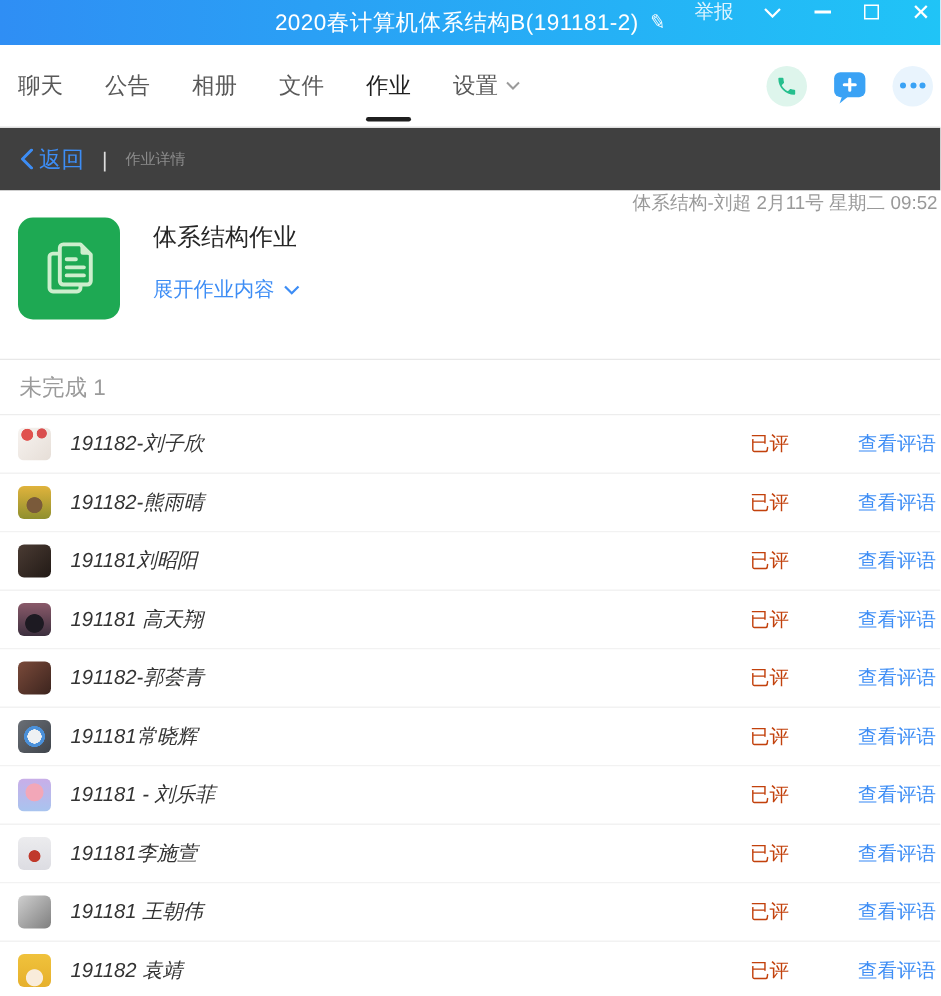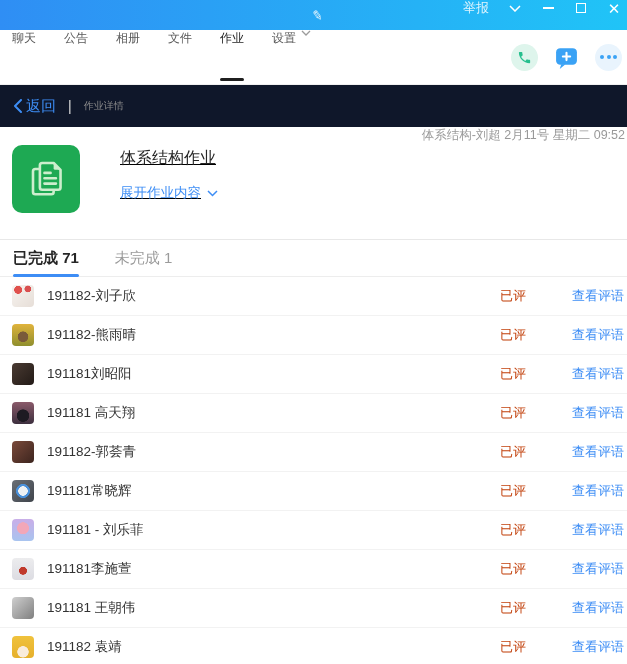--- a/index.html
+++ b/index.html
@@ -16,71 +16,72 @@
   .report-label { color:rgba(255,255,255,.85); font-size:13px; }
   .wc-glyph { display:flex; align-items:center; justify-content:center; width:14px; height:14px; cursor:default; }
   .chev-dn svg, .chev { display:block; }
   .min-bar { width:11px; height:2px; background:#fff; }
   .max-box { width:10px; height:10px; border:1.6px solid #fff; }
   .close-x { color:#fff; font-size:15px; line-height:1; }
 
   
   .nav { position:relative; height:55px; display:flex; align-items:center;
     padding:0 12px; border-bottom:1px solid #f0f0f0; background:#fff; }
-  .nav-tab { position:relative; font-size:12px; color:#595959; margin-right:28px;
-    height:55px; display:flex; align-items:flex-start; cursor:pointer; }
+  .nav-tab { position:relative; font-size:15px; color:#595959; margin-right:28px;
+    height:55px; display:flex; align-items:center; cursor:pointer; }
   .nav-tab.active { color:#1f1f1f; font-weight:normal; }
   .nav-tab.active::after { content:""; position:absolute; left:0; right:0; bottom:4px;
     height:3px; background:#1f1f1f; border-radius:2px; }
   .nav-tab .dd { margin-left:5px; display:flex; }
   .nav-icons { margin-left:auto; display:flex; align-items:center; gap:15px; margin-right:-7px; }
   .circle-icon { width:27px; height:27px; border-radius:50%;
     display:flex; align-items:center; justify-content:center; flex:0 0 auto; }
   .phone-bg { background:#def5ec; }
   .more-bg  { background:#e9f4fd; }
   .dots { display:flex; gap:2.5px; }
   .dots i { width:4px; height:4px; border-radius:50%; background:#3aa2f5; }
 
   
-  .breadcrumb { height:42px; display:flex; align-items:center; padding:0 13px; background:#0f172a; }
+  .breadcrumb { height:42px; display:flex; align-items:center; padding:0 13px; background:#404040; }
   .back-link { display:flex; align-items:center; gap:4px; color:#3d8df5; font-size:15px; cursor:pointer; }
   .bc-divider { color:#ddd; font-size:14px; margin:0 12px; }
   .bc-title { color:#8c8c8c; font-size:10px; }
 
   
   .assignment { position:relative; padding:18px 12px 26px; display:flex; background:#fff; }
   .doc-icon { width:68px; height:68px; border-radius:10px; background:#1ea953;
     display:flex; align-items:center; justify-content:center; flex:0 0 auto; }
-  .assign-info { margin-left:40px; padding-top:3px;text-decoration:underline; }
+  .assign-info { margin-left:22px; padding-top:3px; }
   .assign-title { font-size:16px; color:#262626; }
   .expand-link { margin-top:15px; display:flex; align-items:center; gap:6px;
     color:#3d8df5; font-size:13.5px; cursor:pointer; }
   .assign-meta { position:absolute; right:2px; top:0; color:#999; font-size:12.5px; }
 
   
   .status-tabs { height:38px; display:flex; align-items:center; gap:36px; padding:0 13px;
     border-top:1px solid #e8e8e8; border-bottom:1px solid #ededed; background:#fff; }
   .stab { position:relative; height:38px; display:flex; align-items:center; font-size:15px; cursor:pointer; }
   .stab.active { color:#262626; font-weight:bold; }
   .stab.active::after { content:""; position:absolute; left:0; right:0; bottom:0;
     height:3px; background:#3d8df5; border-radius:2px; }
   .stab.inactive { color:#9b9b9b; }
 
   
   .row { height:39px; display:flex; align-items:center; padding:0 3px 0 12px;
     border-bottom:1px solid #f2f2f2; background:#fff; }
   .avatar { width:22px; height:22px; border-radius:4px; flex:0 0 auto; }
-  .student-name { margin-left:13px; font-size:13.5px; color:#333; }
+  .student-name { margin-left:13px; font-size:13.5px; color:#333;font-style:italic; }
   .row-status { margin-left:auto; color:#c2410c; font-size:13px; margin-right:46px; }
   .row-action { color:#3d8df5; font-size:13px; cursor:pointer; white-space:nowrap; }
 </style>
 </head>
 <body>
 
 <div class="titlebar">
+  <span class="titlebar-title">2020春计算机体系结构B(191181-2)</span>
   <span class="edit-icon">✎</span>
   <div class="win-controls">
     <span class="report-label">举报</span>
     <span class="wc-glyph">
       <svg class="chev" width="12" height="7" viewBox="0 0 12 7">
           <polyline points="1,1 6,6 11,1" fill="none" stroke="#fff" stroke-width="1.5"></polyline>
         </svg>
     </span>
     <span class="wc-glyph">
         <i class="min-bar"></i>
@@ -165,21 +166,20 @@
       <span>展开作业内容</span>
       <svg width="11" height="7" viewBox="0 0 11 7">
           <polyline points="1,1 5.5,5.5 10,1" fill="none" stroke="#3d8df5" stroke-width="1.5"></polyline>
         </svg>
     </div>
   </div>
   <div class="assign-meta">体系结构-刘超 2月11号 星期二 09:52</div>
 </div>
 
 <div class="status-tabs">
-  <div class="stab active">已完成 71</div>
   <div class="stab inactive">未完成 1</div>
 </div>
 
 <div>
 
   <div class="row">
     <span class="avatar" style="background:radial-gradient(circle at 28% 22%, #e0514d 0 16%, transparent 18%), radial-gradient(circle at 72% 18%, #d94f4f 0 13%, transparent 15%), linear-gradient(135deg,#f7f3f0,#e6ded7)"></span>
     <span class="student-name">191182-刘子欣</span>
     <span class="row-status">已评</span>
     <span class="row-action">查看评语</span>

